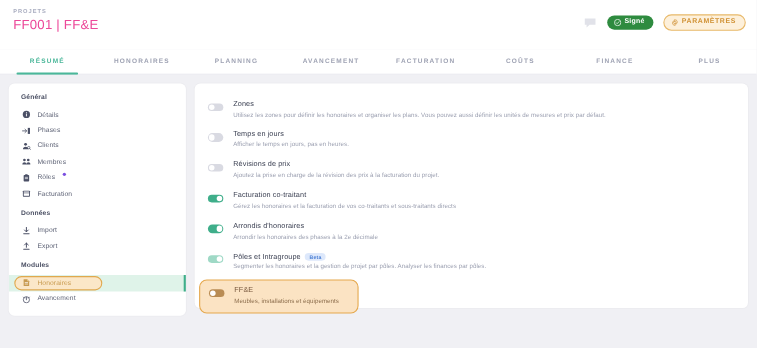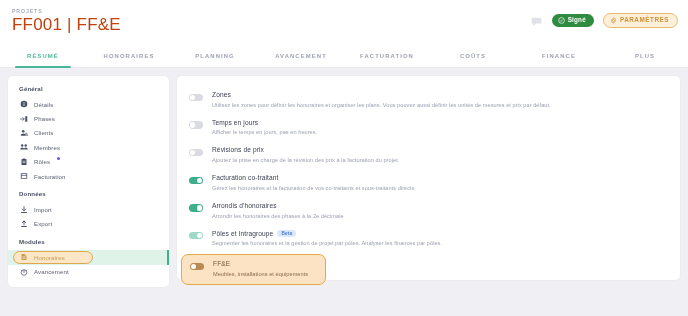--- a/index.html
+++ b/index.html
@@ -16,21 +16,21 @@
     position: absolute; left: 0; top: 0; width: 688px; height: 45px;
     background: #ffffff;
   }
   .breadcrumb {
     position: absolute; left: 12px; top: 8px;
     font-size: 5.2px; letter-spacing: 0.9px; font-weight: 700;
     color: #a9adc0; text-transform: uppercase;
   }
   .page-title {
     position: absolute; left: 12px; top: 15px;
-    font-size: 17px; font-weight: 400; color: #c2410c; letter-spacing: 0.2px;
+    font-size: 12px; font-weight: 400; color: #ec4899; letter-spacing: 0.2px;
   }
   .header-actions {
     position: absolute; right: 10px; top: 13px;
     display: flex; align-items: center; gap: 9px;
   }
   .comment-icon { width: 13px; height: 13px; display: block; opacity: .55; }
   .btn-signe {
     display: inline-flex; align-items: center; gap: 3px;
     background: #2e8b3f; color: #ffffff;
     border-radius: 11px; padding: 3px 8px 3px 6px;

